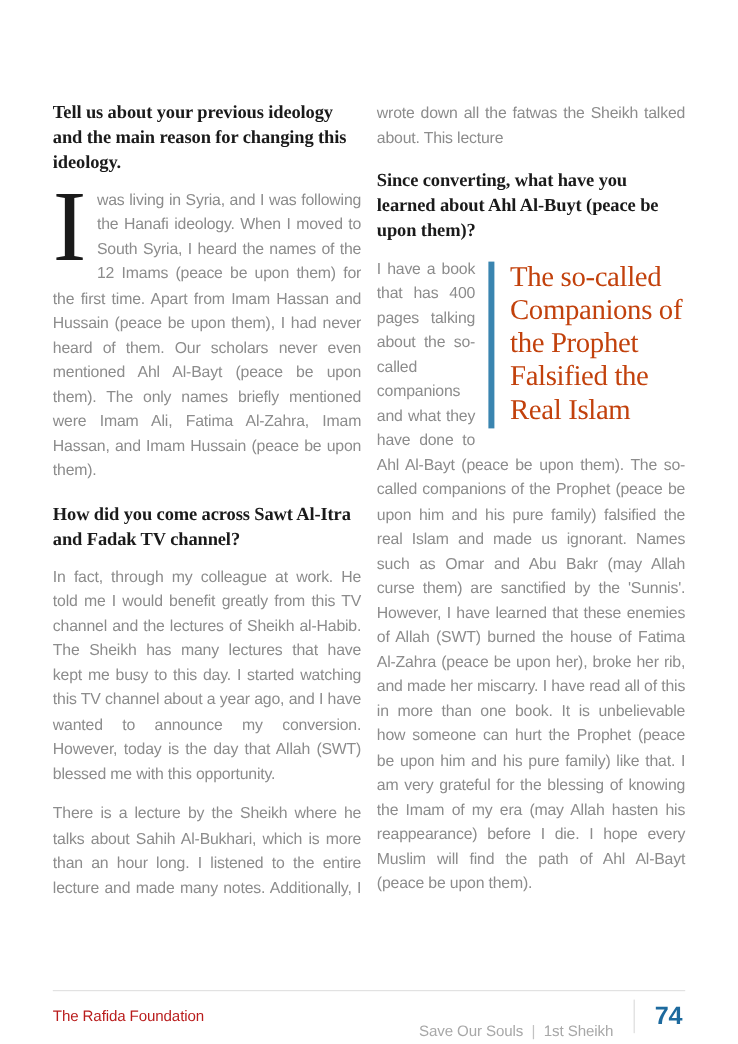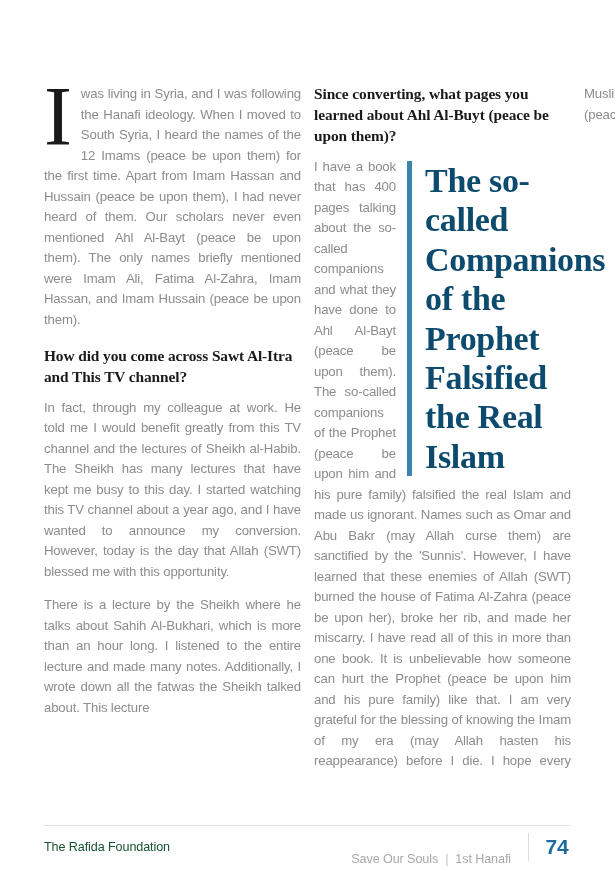--- a/index.html
+++ b/index.html
@@ -77,24 +77,24 @@
     float: right;
     width: 146px;
     margin: 4px 0 4px 11px;
     padding: 0 0 0 13px;
     border-left: 5px solid #3a85b0;
     break-inside: avoid;
     shape-outside: margin-box;
   }
   .pullquote .pq-text {
     font-family: "Liberation Serif", serif;
-    font-weight: bold;
-    font-size: 34px;
+    font-weight: normal;
+    font-size: 24px;
     line-height: 1.16;
-    color: #0c4a6e;
+    color: #c2410c;
     letter-spacing: -0.3px;
     display: block;
   }
 
   
   .footer {
     position: absolute;
     left: 44px;
     top: 825px;
     width: 527px;
@@ -111,21 +111,21 @@
     position: absolute;
     left: 0;
     top: 1px;
     width: 527px;
     height: 41px;
     display: flex;
     align-items: center;
   }
   .footer-left {
     font-size: 12.6px;
-    color: #14532d;
+    color: #b91c1c;
     letter-spacing: -0.1px;
     white-space: nowrap;
   }
   .footer-spacer { flex: 1 1 auto; }
   .footer-right {
     font-size: 12.6px;
     color: #a8a8a8;
     letter-spacing: -0.1px;
     white-space: nowrap;
     display: flex;
@@ -151,49 +151,50 @@
     text-align: center;
   }
 </style>
 </head>
 <body>
 
 <div class="page">
 
   <div class="content">
 
+    <h2 class="qhead">Tell us about your previous ideology and the main reason for changing this ideology.</h2>
 
     <p class="body"><span class="dropcap">I</span><span>was living in Syria, and I was following the Hanafi ideology. When I moved to South Syria, I heard the names of the 12 Imams (peace be upon them) for the first time. Apart from Imam Hassan and Hussain (peace be upon them), I had never heard of them. Our scholars never even mentioned Ahl Al-Bayt (peace be upon them). The only names briefly mentioned were Imam Ali, Fatima Al-Zahra, Imam Hassan, and Imam Hussain (peace be upon them).</span></p>
 
-    <h2 class="qhead spaced">How did you come across Sawt Al-Itra and This TV channel?</h2>
+    <h2 class="qhead spaced">How did you come across Sawt Al-Itra and Fadak TV channel?</h2>
 
     <p class="body">In fact, through my colleague at work. He told me I would benefit greatly from this TV channel and the lectures of Sheikh al-Habib. The Sheikh has many lectures that have kept me busy to this day. I started watching this TV channel about a year ago, and I have wanted to announce my conversion. However, today is the day that Allah (SWT) blessed me with this opportunity.</p>
 
 
     <p class="body">There is a lecture by the Sheikh where he talks about Sahih Al-Bukhari, which is more than an hour long. I listened to the entire lecture and made many notes. Additionally, I wrote down all the fatwas the Sheikh talked about. This lecture</p>
 
 
-    <h2 class="qhead spaced">Since converting, what pages you learned about Ahl Al-Buyt (peace be upon them)?</h2>
+    <h2 class="qhead spaced">Since converting, what have you learned about Ahl Al-Buyt (peace be upon them)?</h2>
 
     <div class="pullquote">
       <span class="pq-text">The so-called Companions of the Prophet Falsified the Real Islam</span>
     </div>
 
     <p class="body">I have a book that has 400 pages talking about the so-called companions and what they have done to Ahl Al-Bayt (peace be upon them). The so-called companions of the Prophet (peace be upon him and his pure family) falsified the real Islam and made us ignorant. Names such as Omar and Abu Bakr (may Allah curse them) are sanctified by the 'Sunnis'. However, I have learned that these enemies of Allah (SWT) burned the house of Fatima Al-Zahra (peace be upon her), broke her rib, and made her miscarry. I have read all of this in more than one book. It is unbelievable how someone can hurt the Prophet (peace be upon him and his pure family) like that. I am very grateful for the blessing of knowing the Imam of my era (may Allah hasten his reappearance) before I die. I hope every Muslim will find the path of Ahl Al-Bayt (peace be upon them).</p>
 
   </div>
 
   <div class="footer">
     <div class="footer-rule"></div>
     <div class="footer-inner">
       <span class="footer-left">The Rafida Foundation</span>
       <span class="footer-spacer"></span>
       <span class="footer-right">
         <span>Save Our Souls</span>
         <span class="footer-sep">|</span>
-        <span>1st Hanafi</span>
+        <span>1st Sheikh</span>
       </span>
       <span class="footer-divider"></span>
       <span class="footer-page">74</span>
     </div>
   </div>
 
 </div>
 
 </body></html>

